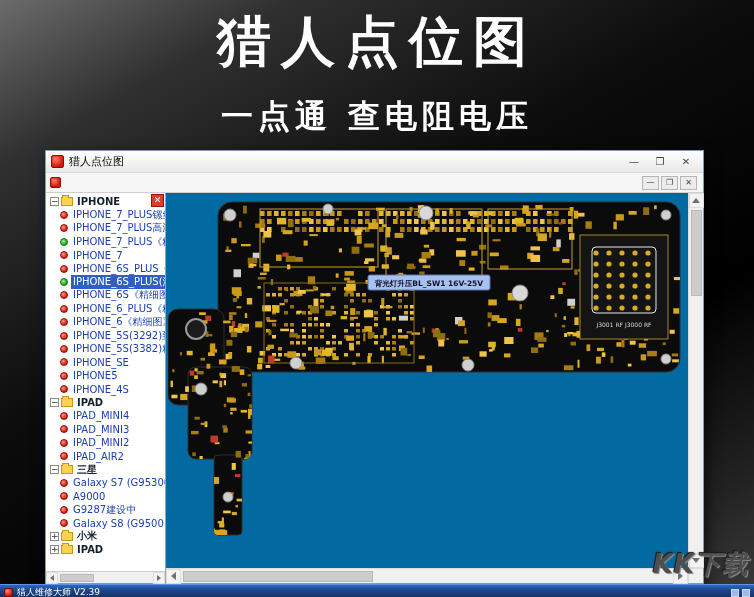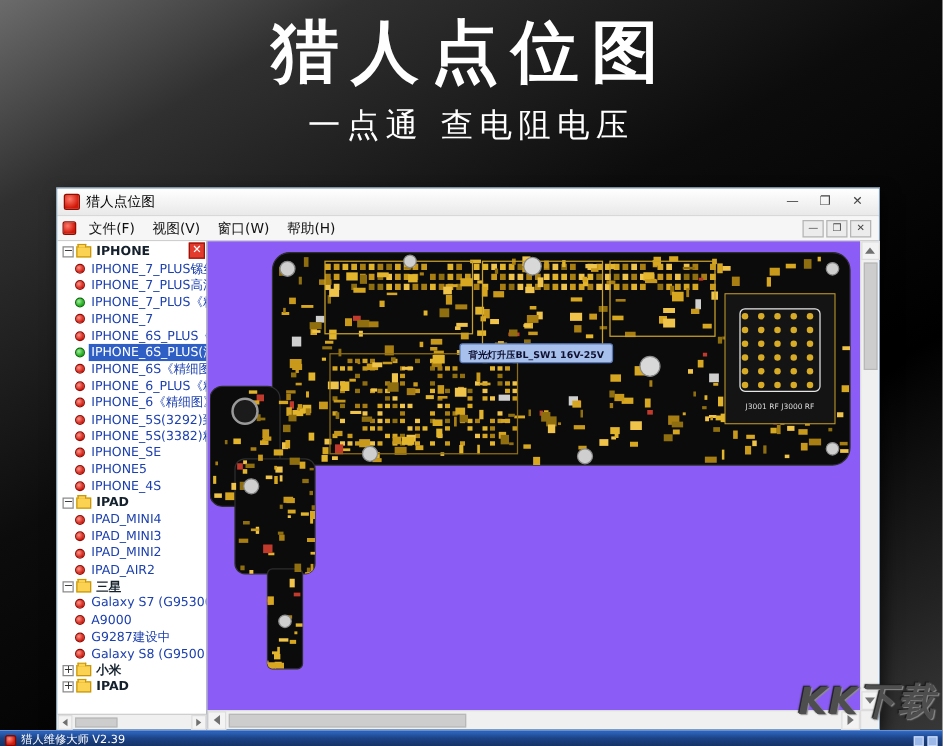--- a/index.html
+++ b/index.html
@@ -5,21 +5,21 @@
   *{margin:0;padding:0;box-sizing:border-box}
   html,body{width:754px;height:597px}
   body{
     position:relative;width:754px;height:597px;overflow:hidden;
     font-family:"DejaVu Sans","Liberation Sans",sans-serif;
     background:linear-gradient(150deg,#6b6b6b 0%,#303030 16%,#0c0c0c 42%,#000 68%,#222 88%,#3a3a3a 100%);
   }
   
   .hero{position:absolute;top:10px;left:0;right:0;text-align:center;color:#fff}
   .hero-title{font-size:54px;font-weight:bold;letter-spacing:10px;line-height:1.2}
-  .hero-sub{margin-top:8px;font-size:26px;font-weight:normal;letter-spacing:5px}
+  .hero-sub{margin-top:20px;font-size:32px;font-weight:bold;letter-spacing:5px}
   
   .app-window{position:absolute;left:45px;top:150px;width:659px;height:434px;background:#f0f0f0;
     border:1px solid #7f9db9;box-shadow:3px 4px 12px rgba(0,0,0,.65);display:flex;flex-direction:column}
   .titlebar{height:22px;flex:none;display:flex;align-items:center;padding:0 5px;
     background:linear-gradient(#ffffff,#e9e9e9);border-bottom:1px solid #d8d8d8}
   .app-icon{width:13px;height:13px;flex:none;margin-right:5px;border-radius:2px;
     background:radial-gradient(circle at 35% 30%,#ff7a6a,#d01708 70%);border:1px solid #8d0d03}
   .title-text{font-size:11px;color:#000}
   .win-btns{margin-left:auto;display:flex;gap:2px}
   .win-btn{width:24px;height:17px;display:flex;align-items:center;justify-content:center;
@@ -51,21 +51,21 @@
   .folder-icon::before{content:"";position:absolute;top:-3px;left:0;width:5px;height:2px;
     background:#fcd253;border:1px solid #c79810;border-bottom:none}
   .dot-icon{width:8px;height:8px;flex:none;border-radius:50%;margin-right:3px}
   .dot-red{background:radial-gradient(circle at 35% 35%,#ff9488,#d3170b 72%);border:1px solid #8e0c04}
   .dot-green{background:radial-gradient(circle at 35% 35%,#9df199,#17a713 72%);border:1px solid #0a6b08}
   .tree-hscroll{height:12px;flex:none;border-top:1px solid #cfcfcf;background:#f0f0f0;
     display:flex;align-items:center}
   .tree-hthumb{height:8px;width:34px;margin-left:2px;background:#cdcdcd;border:1px solid #b8b8b8}
   
   .viewer{flex:1;min-width:0;display:grid;grid-template-columns:1fr 15px;grid-template-rows:1fr 15px;background:#fff}
-  .canvas{position:relative;overflow:hidden;background:#8b5cf6}
+  .canvas{position:relative;overflow:hidden;background:#0369a1}
   .canvas svg{position:absolute;left:2px;top:4px}
   .vscroll{background:#f0f0f0;border-left:1px solid #dcdcdc;display:flex;flex-direction:column;align-items:center}
   .hscroll{background:#f0f0f0;border-top:1px solid #dcdcdc;display:flex;align-items:center}
   .sc-corner{background:#f0f0f0;border-left:1px solid #dcdcdc;border-top:1px solid #dcdcdc}
   .sbtn{width:15px;height:15px;flex:none;background:#f3f3f3;border:1px solid #ddd;
     display:flex;align-items:center;justify-content:center}
   .vthumb{width:11px;height:86px;margin-top:2px;background:#cdcdcd;border:1px solid #b8b8b8}
   .hthumb{width:190px;height:11px;margin-left:2px;background:#cdcdcd;border:1px solid #b8b8b8}
   .hfill{flex:1}
   .tri{width:0;height:0;display:block}
@@ -78,21 +78,21 @@
   
   .taskbar{position:absolute;left:0;right:0;bottom:0;height:13px;display:flex;align-items:flex-end;
     padding:0 4px;color:#fff;background:linear-gradient(#2f67c2 0%,#1d4489 45%,#143264 100%);
     border-top:1px solid #5d92e6}
   .tb-icon{width:9px;height:9px;flex:none;margin-right:4px;border-radius:2px;
     background:radial-gradient(circle at 35% 30%,#ff8a7a,#d01708 70%);border:1px solid #7d0b02}
   .tb-text{font-size:9px;line-height:1}
   .tb-tray{margin-left:auto;display:flex;gap:3px;align-items:center}
   .tb-sq{width:8px;height:8px;background:#9db9ea;border:1px solid #c8d9f5}
   
-  .watermark{position:absolute;right:5px;bottom:15px;font-size:30px;font-weight:bold;font-style:italic;
+  .watermark{position:absolute;right:5px;bottom:15px;font-size:26px;font-weight:bold;font-style:italic;
     letter-spacing:1px;color:#4e4e4e;text-shadow:1px 1px 1px #8e8e8e,-1px -1px 1px #1a1a1a}
 </style>
 </head>
 <body>
 
 <div class="hero">
   <div class="hero-title">猎人点位图</div>
   <div class="hero-sub">一点通  查电阻电压</div>
 </div>
 
@@ -103,26 +103,20 @@
     <span class="title-text">猎人点位图</span>
     <span class="win-btns">
       <span class="win-btn">—</span>
       <span class="win-btn">❐</span>
       <span class="win-btn">✕</span>
     </span>
   </div>
 
   <div class="menubar">
     <span class="mdi-icon"></span>
-    <span id="menu-items" style="display:flex">
-        <span class="menu-item">文件(F)</span>
-        <span class="menu-item">视图(V)</span>
-        <span class="menu-item">窗口(W)</span>
-        <span class="menu-item">帮助(H)</span>
-      </span>
     <span class="mdi-btns">
       <span class="mdi-btn">—</span>
       <span class="mdi-btn">❐</span>
       <span class="mdi-btn">✕</span>
     </span>
   </div>
 
   <div class="body-row">
 
     <div class="tree-panel">

